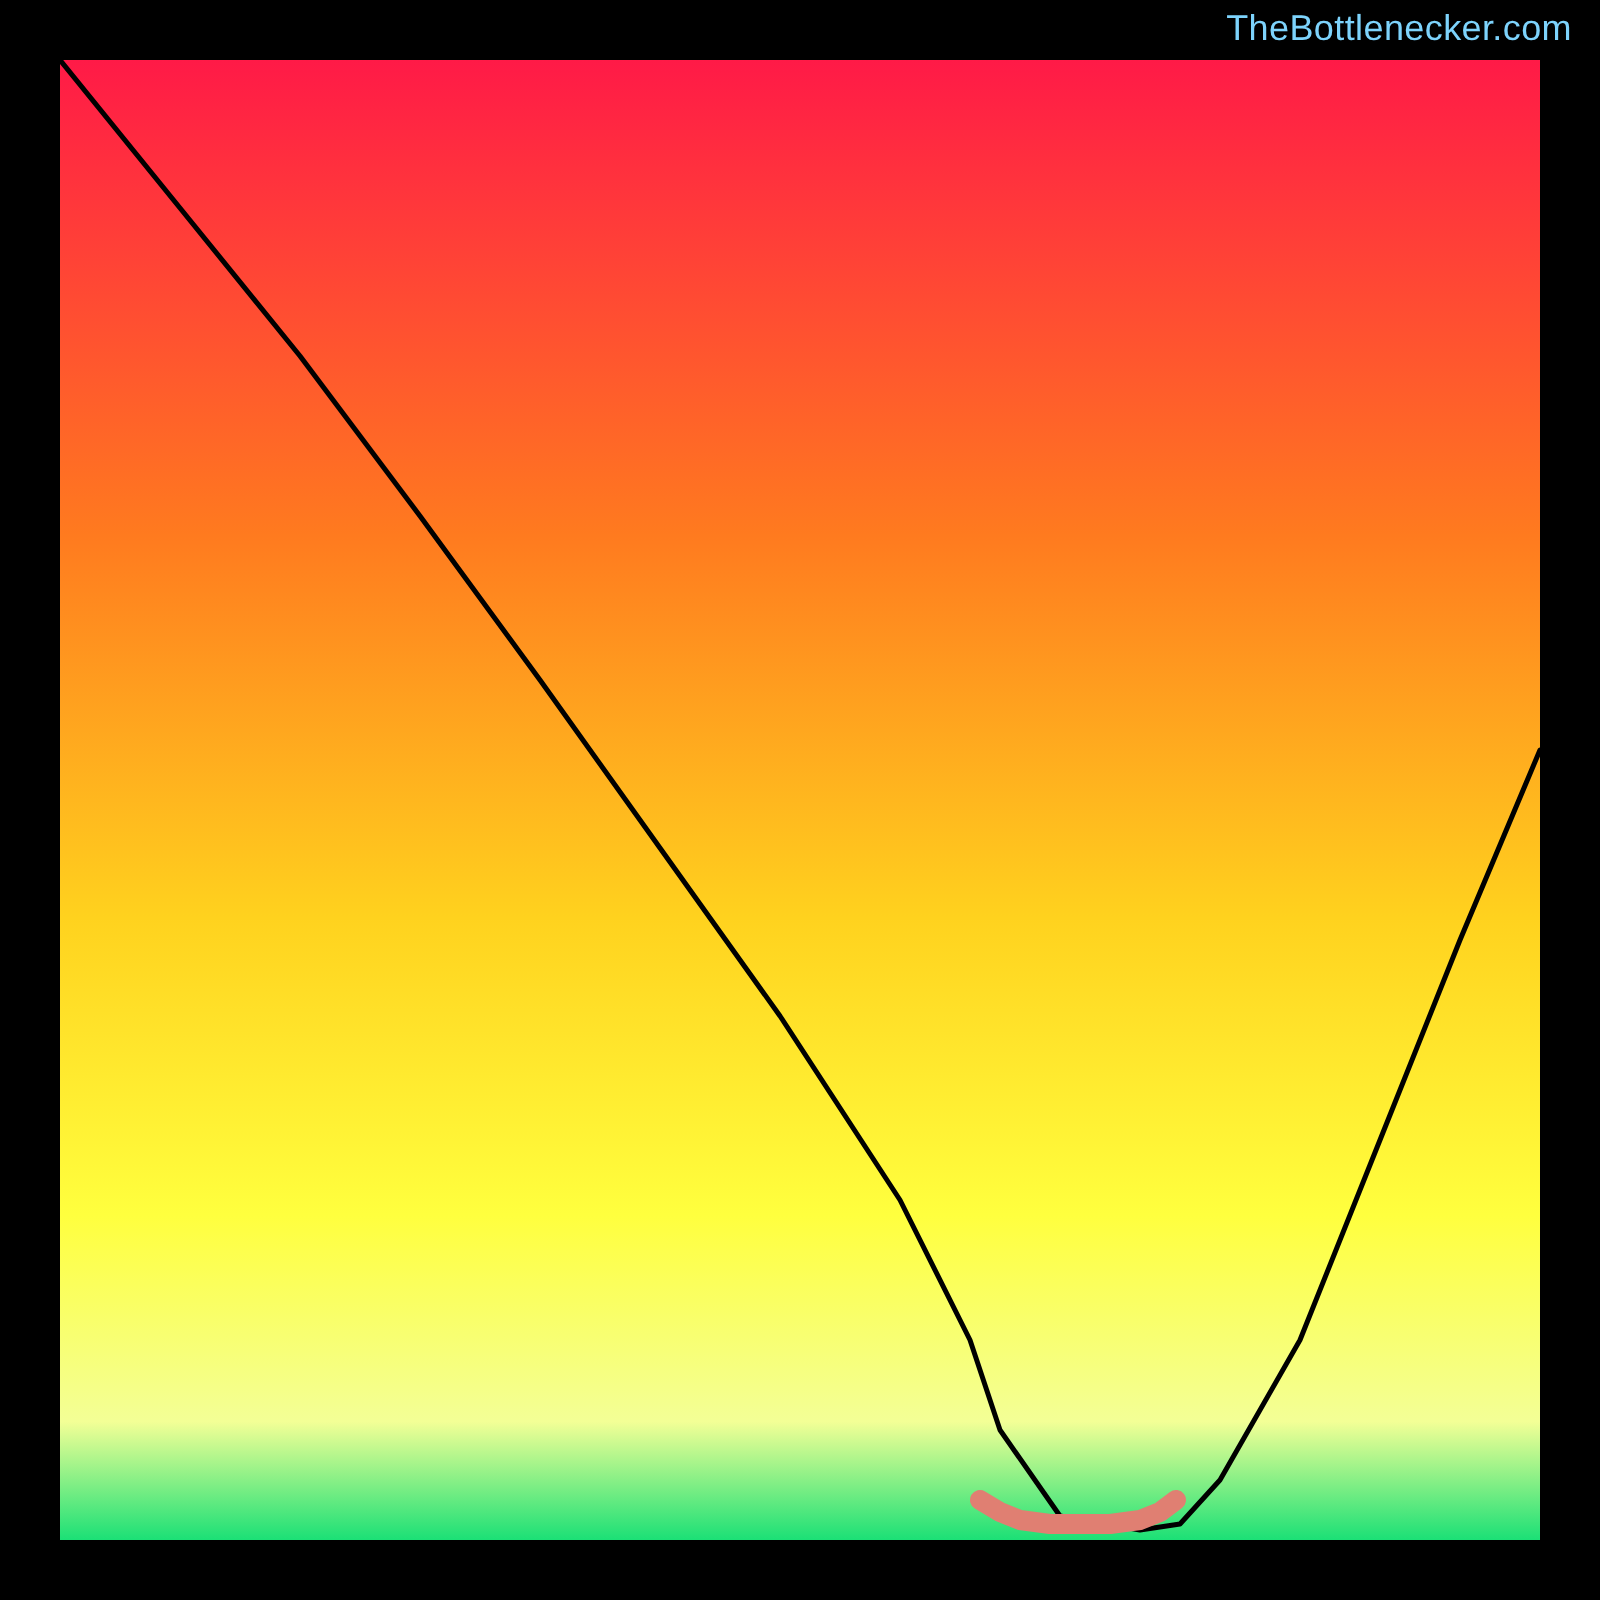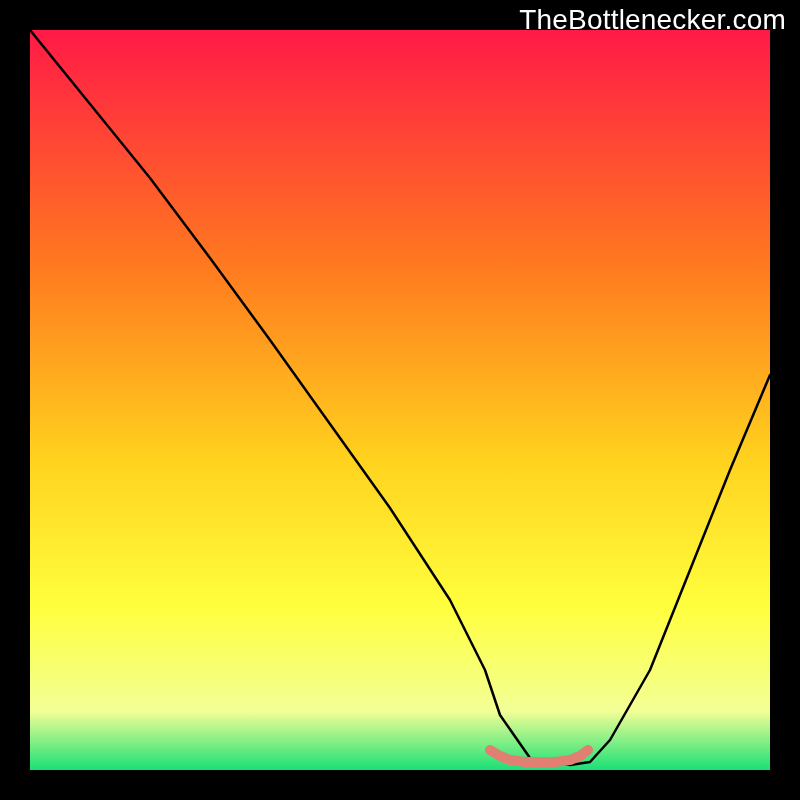--- a/index.html
+++ b/index.html
@@ -14,22 +14,22 @@
   .frame {
     position: relative;
     width: 800px;
     height: 800px;
     background: #000;
   }
   .watermark {
     position: absolute;
     top: 4px;
     right: 14px;
-    color: #ffffff;
-    font-size: 28px;
+    color: #7dd3fc;
+    font-size: 18px;
     font-weight: 500;
     letter-spacing: 0.2px;
     z-index: 10;
     user-select: none;
   }
   .plot {
     position: absolute;
     left: 30px;
     top: 30px;
     width: 740px;

